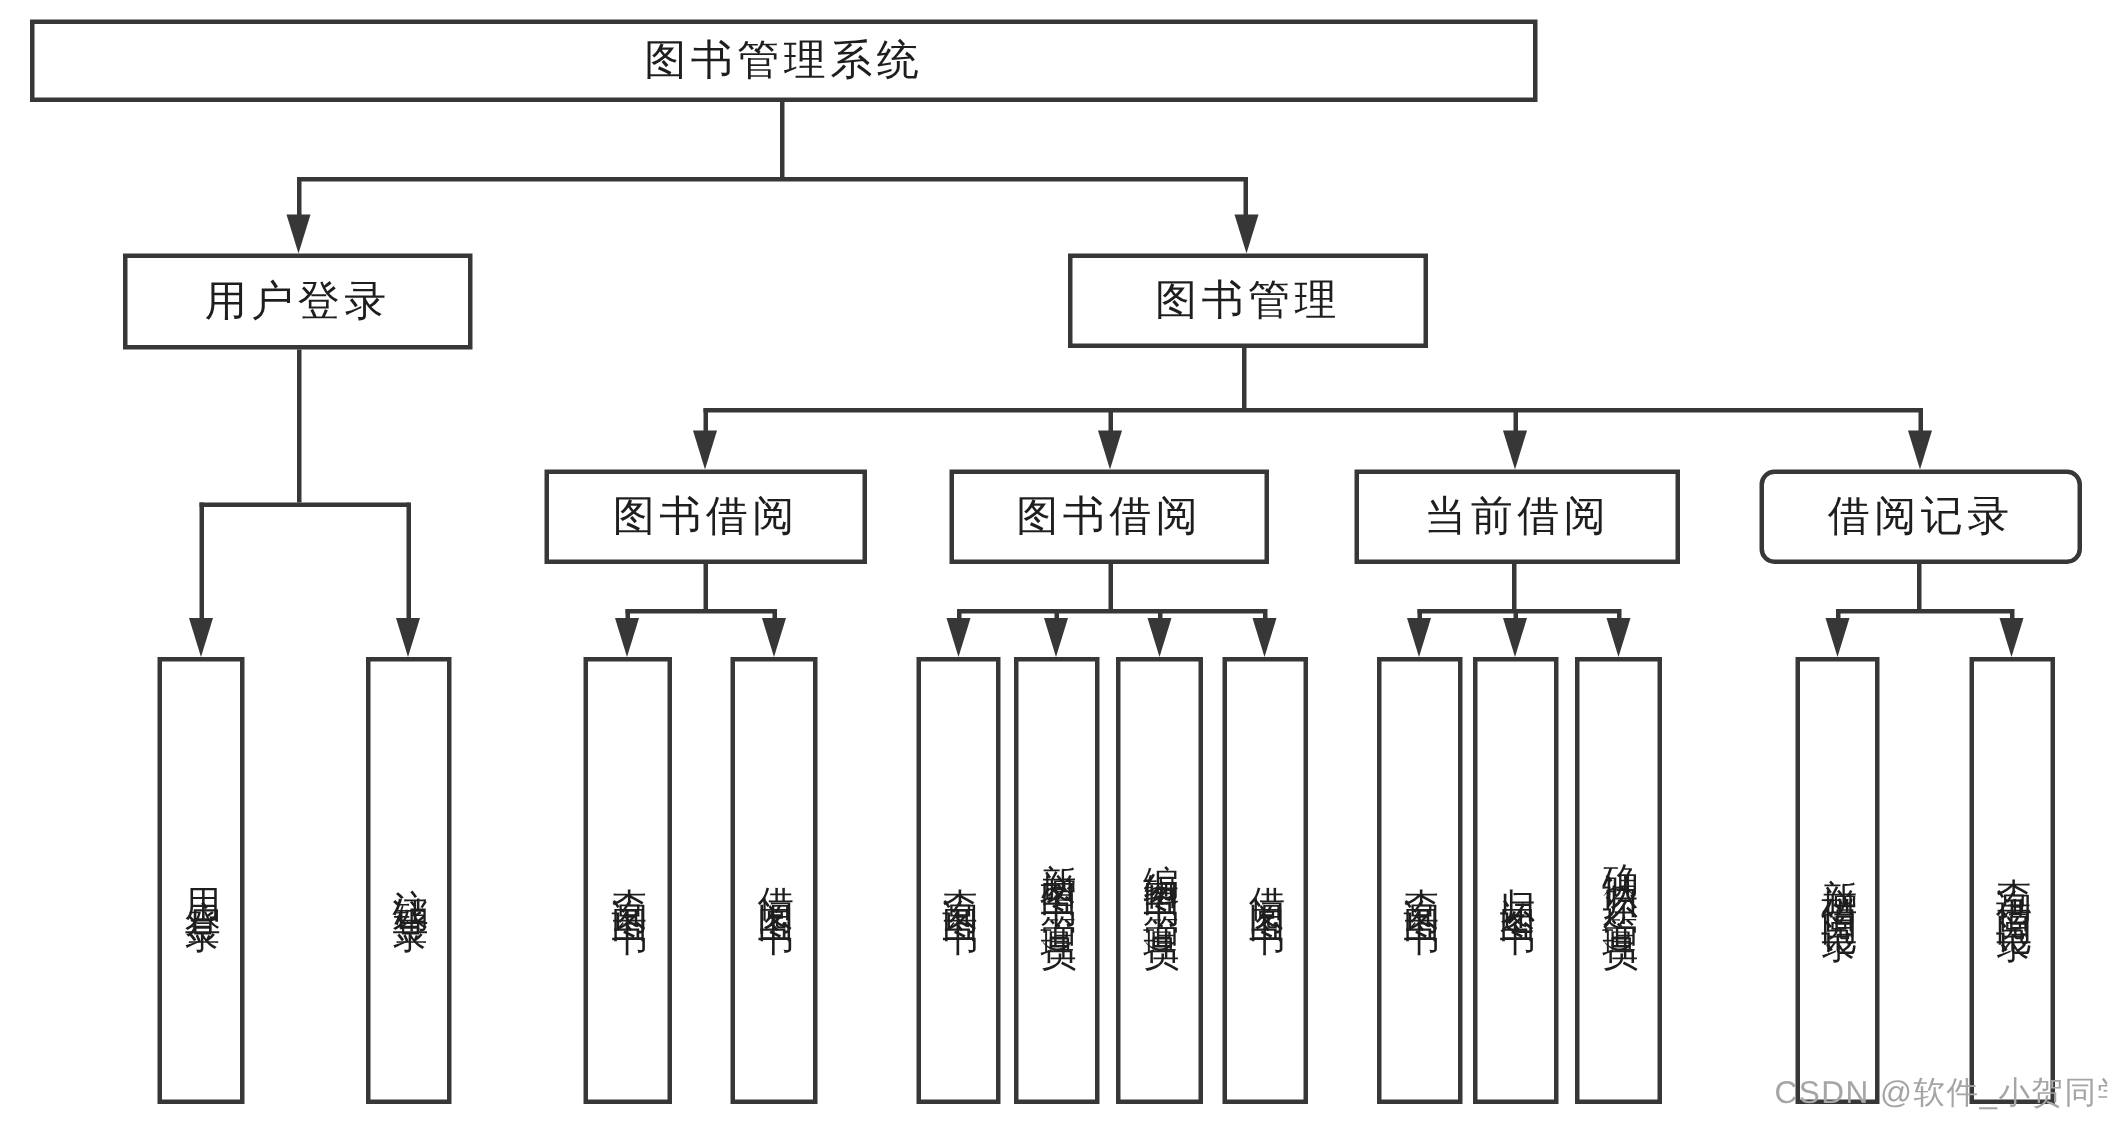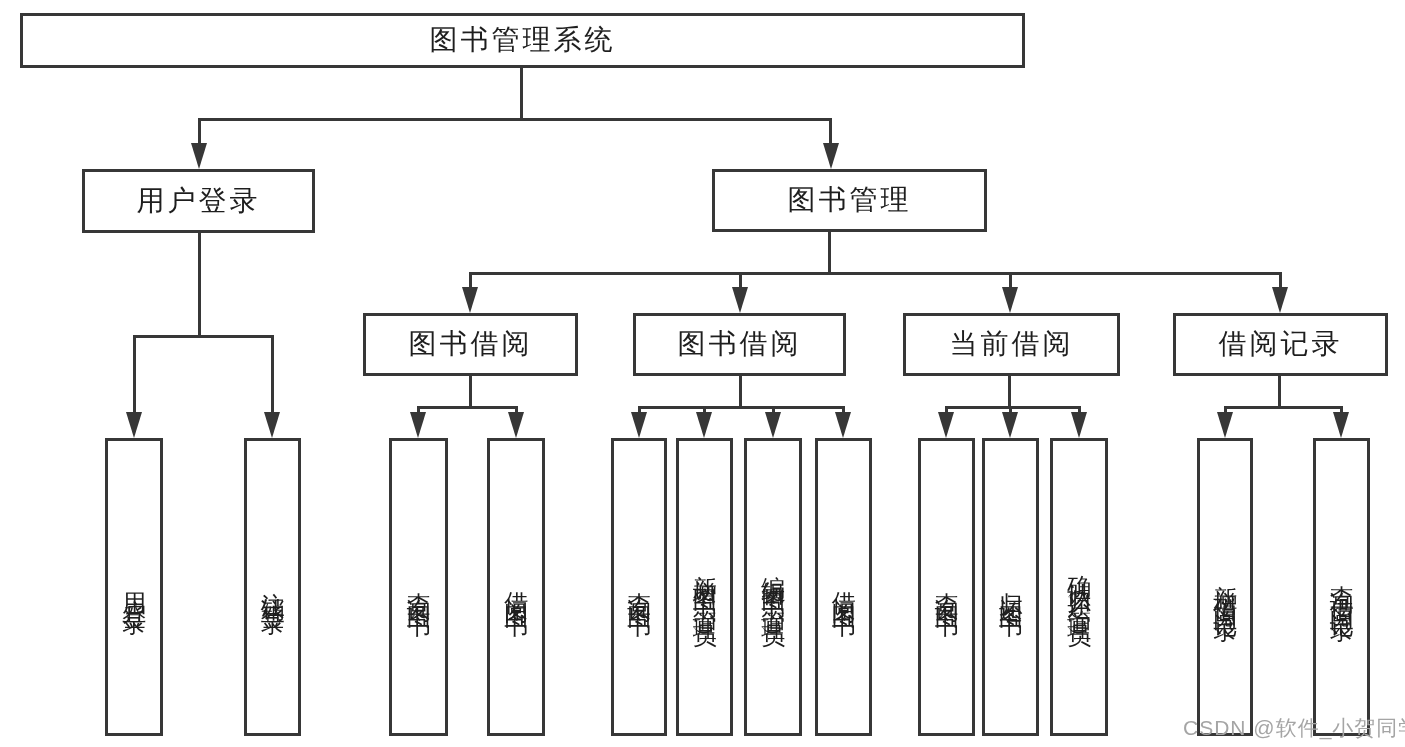--- a/index.html
+++ b/index.html
@@ -57,21 +57,21 @@
   <div class="box" style="left:20px;top:13px;width:1005px;height:55px;">图书管理系统</div>
 
   <div class="vl" style="left:520px;top:68px;height:50px;"></div>
   <div class="hl" style="left:198px;top:118px;width:634px;"></div>
   <div class="vl" style="left:198px;top:118px;height:26px;"></div>
   <div class="ah" style="left:191px;top:143px;"></div>
   <div class="vl" style="left:829px;top:118px;height:26px;"></div>
   <div class="ah" style="left:823px;top:143px;"></div>
 
   <div class="box" style="left:82px;top:169px;width:233px;height:64px;">用户登录</div>
-  <div class="box" style="left:712px;top:169px;width:275px;height:63px;">图书管理</div>
+  <div class="box" style="left:712px;top:169px;width:240px;height:63px;">图书管理</div>
 
   <div class="vl" style="left:198px;top:233px;height:102px;"></div>
   <div class="hl" style="left:133px;top:335px;width:140px;"></div>
   <div class="vl" style="left:133px;top:335px;height:78px;"></div>
   <div class="ah" style="left:126px;top:412px;"></div>
   <div class="vl" style="left:271px;top:335px;height:78px;"></div>
   <div class="ah" style="left:264px;top:412px;"></div>
 
   <div class="vl" style="left:828px;top:232px;height:40px;"></div>
   <div class="hl" style="left:469px;top:272px;width:812px;"></div>
@@ -80,21 +80,21 @@
   <div class="vl" style="left:739px;top:272px;height:16px;"></div>
   <div class="ah" style="left:732px;top:287px;"></div>
   <div class="vl" style="left:1009px;top:272px;height:16px;"></div>
   <div class="ah" style="left:1002px;top:287px;"></div>
   <div class="vl" style="left:1279px;top:272px;height:16px;"></div>
   <div class="ah" style="left:1272px;top:287px;"></div>
 
   <div class="box" style="left:363px;top:313px;width:215px;height:63px;">图书借阅</div>
   <div class="box" style="left:633px;top:313px;width:213px;height:63px;">图书借阅</div>
   <div class="box" style="left:903px;top:313px;width:217px;height:63px;">当前借阅</div>
-  <div class="box" style="left:1173px;top:313px;width:215px;height:63px;">借阅记录</div>
+  <div class="box" style="left:1173px;top:313px;width:215px;height:63px;border-radius:10px;">借阅记录</div>
 
   <div class="vl" style="left:469px;top:376px;height:30px;"></div>
   <div class="hl" style="left:417px;top:406px;width:100px;"></div>
   <div class="vl" style="left:417px;top:406px;height:8px;"></div>
   <div class="ah" style="left:410px;top:412px;"></div>
   <div class="vl" style="left:515px;top:406px;height:8px;"></div>
   <div class="ah" style="left:508px;top:412px;"></div>
 
   <div class="vl" style="left:739px;top:376px;height:30px;"></div>
   <div class="hl" style="left:638px;top:406px;width:205px;"></div>

